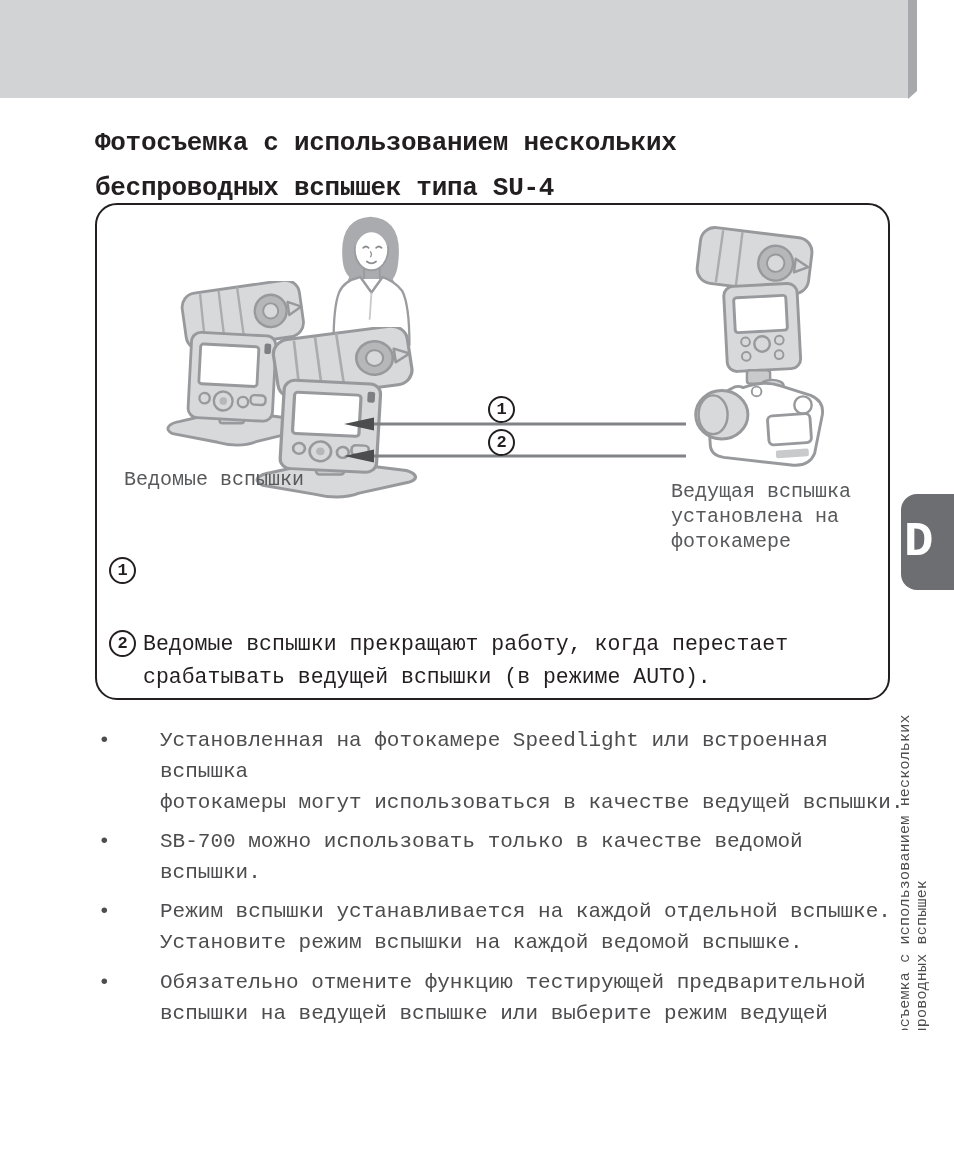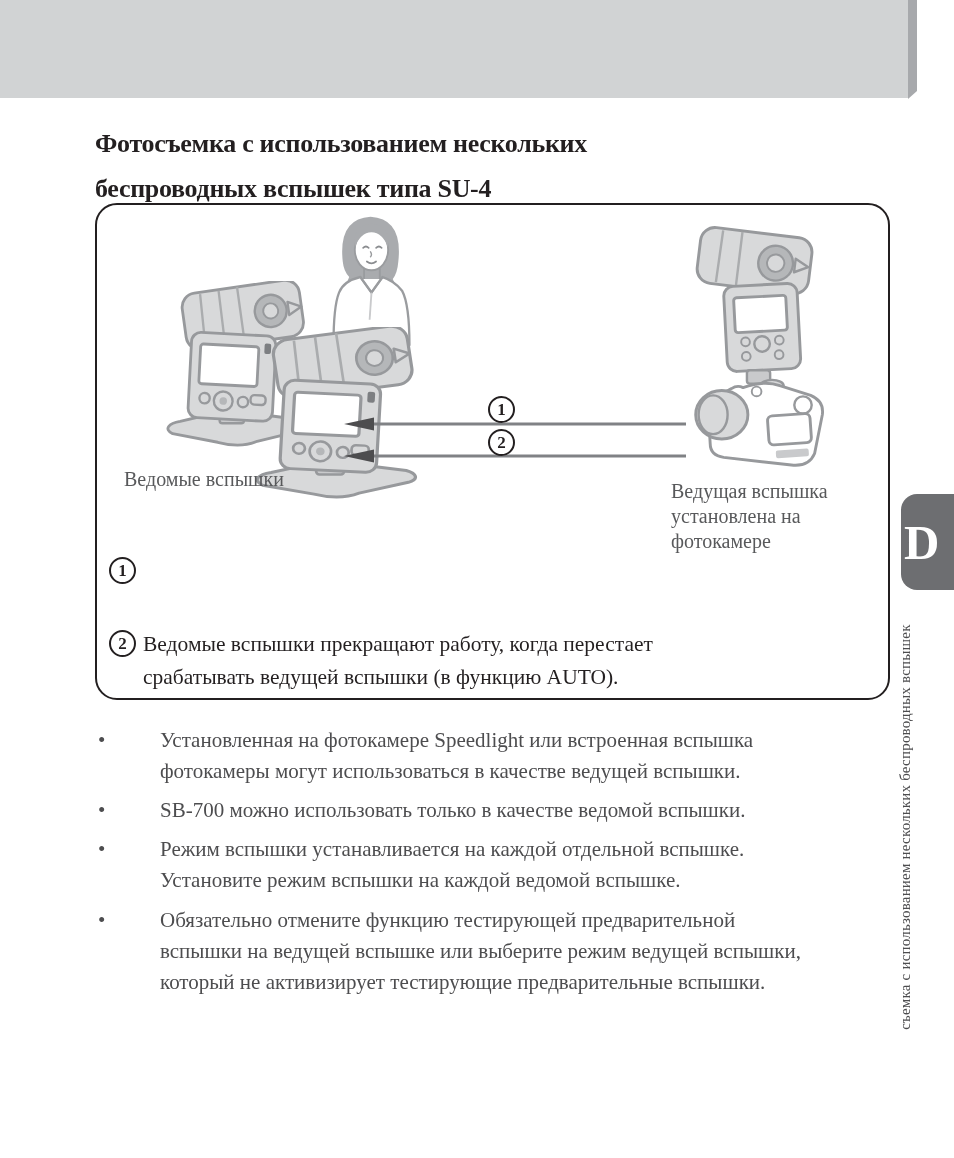--- a/index.html
+++ b/index.html
@@ -1,17 +1,17 @@
 <!DOCTYPE html>
 <html lang="ru"><head>
 <meta charset="utf-8">
 <style>
   html,body{margin:0;padding:0;background:#fff;}
   .page{position:relative;width:954px;height:1030px;background:#ffffff;overflow:hidden;
-        font-family:Liberation Serif, serif;color:#231f20;}
+        font-family:Liberation Mono, monospace;color:#231f20;}
 
   
   .header-bar{position:absolute;left:0;top:0;width:908px;height:98px;background:#d1d3d4;}
   .header-bar-edge{position:absolute;left:908px;top:0;width:9px;height:99px;background:#a7a9ac;
         clip-path:polygon(0 0,100% 0,100% 91px,0 99px);}
 
   
   .title{position:absolute;left:95px;top:121px;margin:0;font-size:26px;font-weight:800;
         line-height:45px;white-space:pre-line;letter-spacing:-0.3px;color:#231f20;}
 
@@ -177,21 +177,21 @@
     <div class="lbl master-lbl">Ведущая вспышка
 установлена на
 фотокамере</div>
 
     <div class="note note-1">
       <span class="circ">1</span>
     </div>
     <div class="note note-2">
       <span class="circ">2</span>
       <div class="note-text">Ведомые вспышки прекращают работу, когда перестает
-срабатывать ведущей вспышки (в функцию AUTO).</div>
+срабатывать ведущей вспышки (в режиме AUTO).</div>
     </div>
   </div>
 
   <div class="bullets">
     <div class="bullet">
       <span class="dot"></span>
       <div class="bullet-text">Установленная на фотокамере Speedlight или встроенная вспышка
 фотокамеры могут использоваться в качестве ведущей вспышки.</div>
     </div>
     <div class="bullet">

